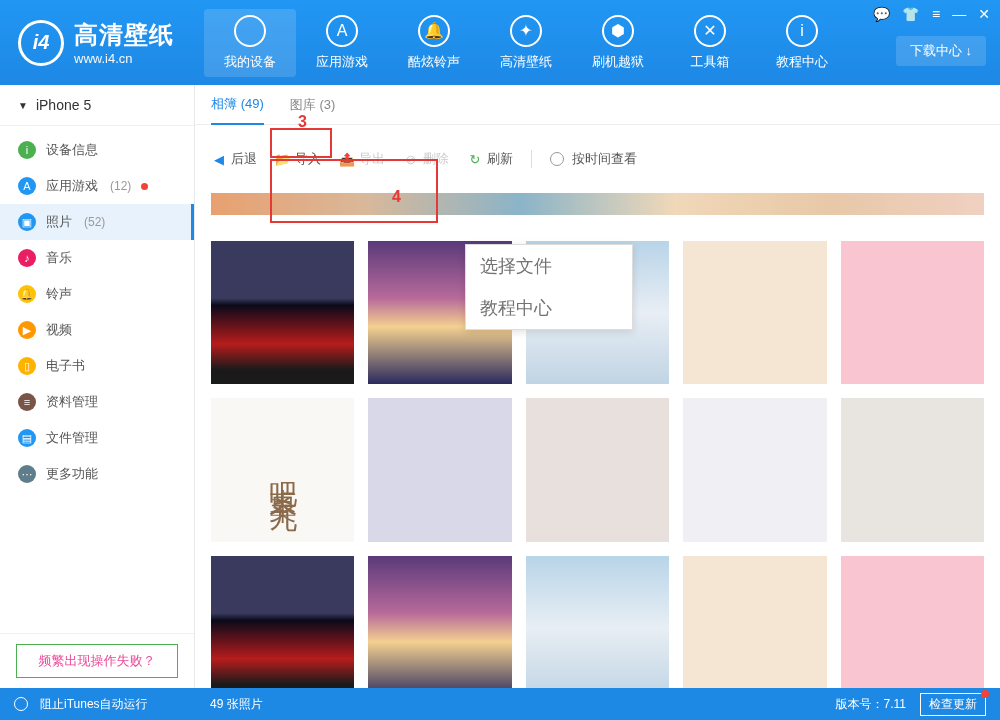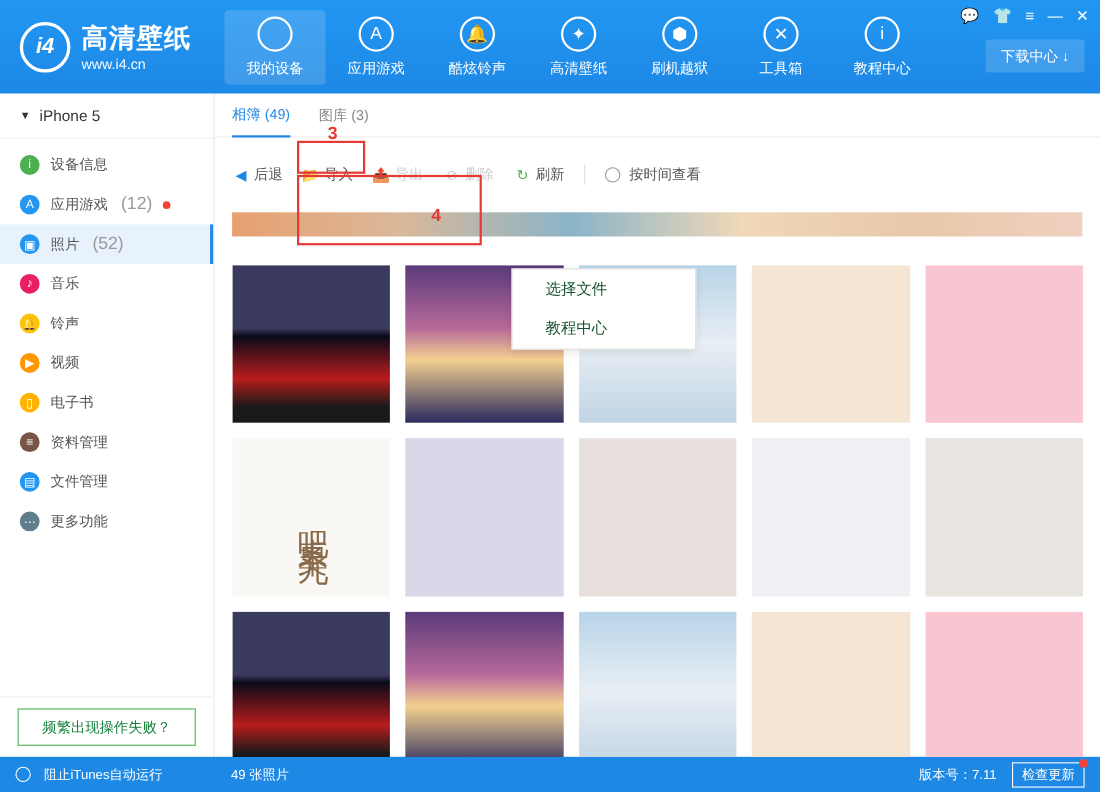--- a/index.html
+++ b/index.html
@@ -19,42 +19,42 @@
     .sys-btns span { cursor: pointer; }
     .dl-center { position: absolute; top: 36px; right: 14px; background: rgba(255,255,255,.15); color: #fff; font-size: 13px; padding: 6px 14px; border-radius: 3px; cursor: pointer; }
     .body { flex: 1; display: flex; overflow: hidden; }
     .sidebar { width: 195px; background: #fff; border-right: 1px solid #e8e8e8; display: flex; flex-direction: column; }
     .device-head { padding: 12px 18px; font-size: 14px; color: #333; border-bottom: 1px solid #f0f0f0; display: flex; align-items: center; cursor: pointer; }
     .caret { margin-right: 8px; font-size: 10px; }
     .side-list { flex: 1; overflow-y: auto; padding-top: 6px; }
     .side-item { display: flex; align-items: center; padding: 9px 18px; font-size: 13px; color: #555; cursor: pointer; gap: 10px; position: relative; }
     .side-item.active { background: #e8f2fc; border-right: 3px solid #1e88e5; }
     .side-ico { width: 18px; height: 18px; border-radius: 50%; display: inline-flex; align-items: center; justify-content: center; color: #fff; font-size: 11px; flex-shrink: 0; }
-    .side-count { color: #999; font-size: 16px; margin-left: 2px; }
+    .side-count { color: #999; font-size: 12px; margin-left: 2px; }
     .red-dot { width: 7px; height: 7px; background: #f44336; border-radius: 50%; }
     .side-bottom { padding: 10px 16px; border-top: 1px solid #f0f0f0; }
-    .faq-btn { border: 1px solid #4caf50; color: #15803d; text-align: center; padding: 7px 4px; font-size: 13px; cursor: pointer; }
+    .faq-btn { border: 1px solid #4caf50; color: #ec4899; text-align: center; padding: 7px 4px; font-size: 13px; cursor: pointer; }
     .content { flex: 1; display: flex; flex-direction: column; overflow: hidden; gap: 12px; }
     .tabs { height: 40px; display: flex; align-items: center; padding: 0 16px; border-bottom: 1px solid #eee; font-size: 13px; gap: 26px; }
     .tab { color: #888; cursor: pointer; padding: 10px 0; }
     .tab.active { color: #1e88e5; border-bottom: 2px solid #1e88e5; }
     .toolbar { height: 44px; display: flex; align-items: center; padding: 0 16px; gap: 18px; font-size: 13px; color: #555; position: relative; }
     .tbtn { display: flex; align-items: center; gap: 4px; cursor: pointer; }
     .tbtn.disabled { color: #ccc; }
     .tico { width: 16px; height: 16px; display: inline-flex; align-items: center; justify-content: center; }
     .divider { width: 1px; height: 18px; background: #ddd; }
     .radio { width: 14px; height: 14px; border: 1px solid #999; border-radius: 50%; margin-right: 4px; }
     .ann-box { position: absolute; border: 2px solid #e53935; z-index: 10; pointer-events: none; }
     .ann3 { left: 270px; top: 128px; width: 62px; height: 30px; }
     .ann4 { left: 270px; top: 159px; width: 168px; height: 64px; }
     .ann-num { position: absolute; color: #e53935; font-size: 16px; font-weight: bold; z-index: 11; pointer-events: none; }
     .n3 { left: 298px; top: 113px; }
     .n4 { left: 392px; top: 188px; }
     .dropdown { position: absolute; left: 270px; top: 159px; width: 168px; background: #fff; border: 1px solid #ddd; box-shadow: 0 2px 8px rgba(0,0,0,.12); z-index: 5; }
-    .dd-item { padding: 9px 30px; font-size: 14px; color: #14532d; cursor: pointer; }
+    .dd-item { padding: 9px 14px; font-size: 18px; color: #737373; cursor: pointer; }
     .album-bar { padding: 0 16px 8px; font-size: 13px; color: #333; display: flex; align-items: center; }
     .grid { flex: 1; overflow-y: auto; padding: 4px 16px 16px; display: grid; grid-template-columns: repeat(5, 1fr); gap: 14px; }
     .thumb { aspect-ratio: 1/1; background-size: cover; background-position: center; }
     .t1 { background: linear-gradient(180deg, #3a3a5e 40%, #0a0a1a 45%, #b71c1c 72%, #1a1a1a 90%); }
     .t2 { background: linear-gradient(180deg, #5a3a7a 0%, #b76a9a 40%, #f4d090 60%, #2a2a5e 100%); }
     .t3 { background: linear-gradient(180deg, #b8d4e8 0%, #e8eef4 50%, #c0d4e4 100%); }
     .t4 { background: #f5e6d3; position: relative; }
     .t5 { background: #f9c5d1; position: relative; }
     .t6 { background: #faf8f5; color: #8a6a4a; display: flex; align-items: center; justify-content: center; font-size: 28px; writing-mode: vertical-rl; font-family: serif; }
     .t7 { background: #d8d8e8; }

